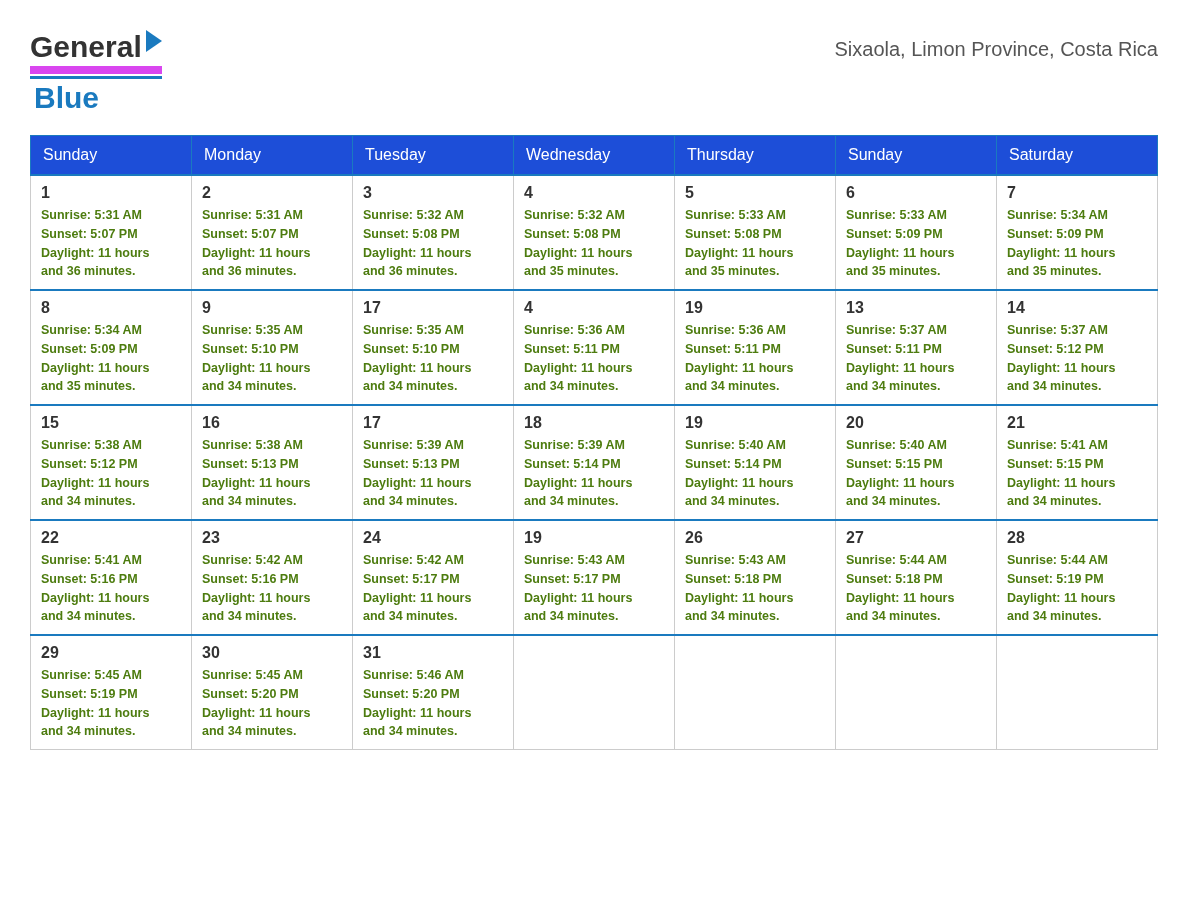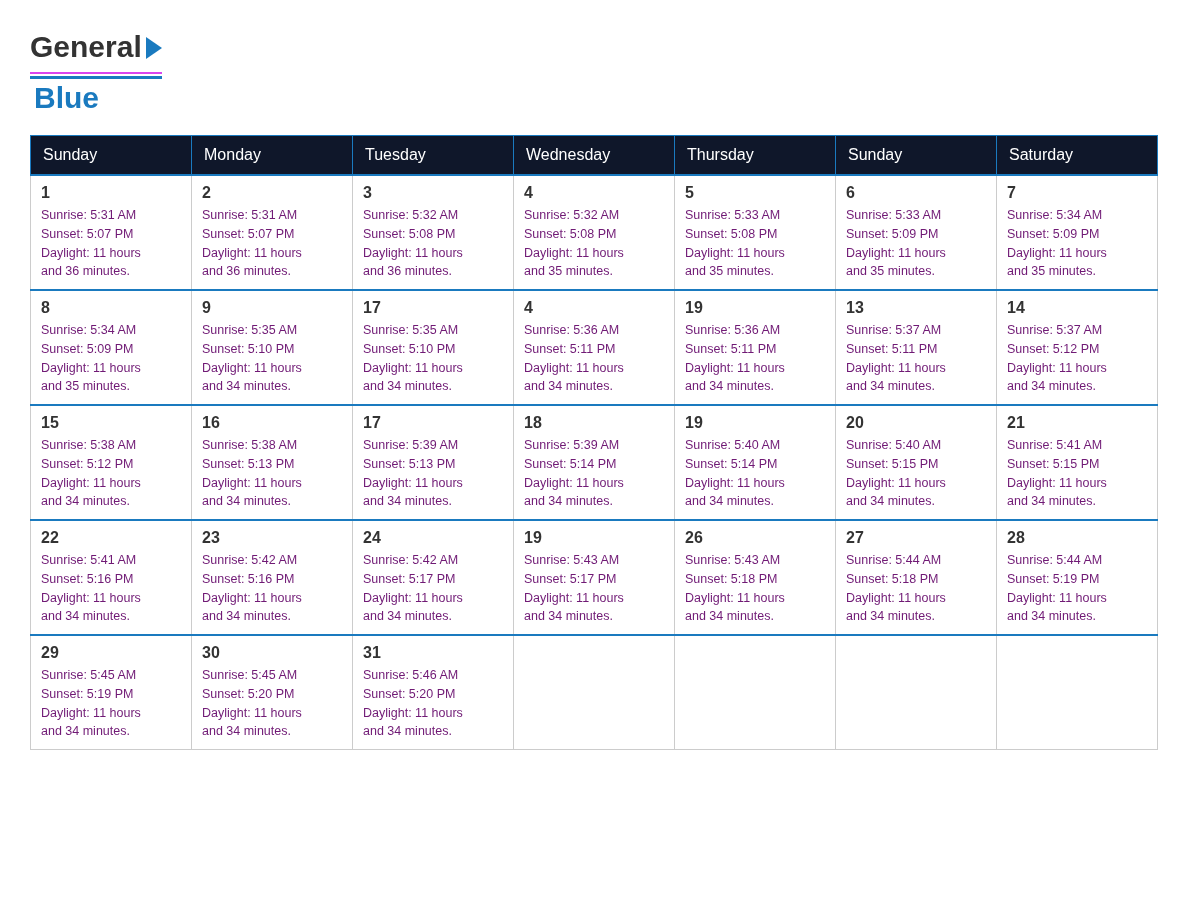--- a/index.html
+++ b/index.html
@@ -28,21 +28,21 @@
     .location {
       font-size: 20px;
       color: #555;
       margin-top: 8px;
     }
     .calendar {
       width: 100%;
       border-collapse: collapse;
     }
     .calendar th {
-      background: #0f172a;
+      background: #1d4ed8;
       color: #fff;
       padding: 10px 12px;
       text-align: left;
       font-size: 16px;
       font-weight: normal;
       border: 1px solid #1a7abf;
     }
     .calendar td {
       vertical-align: top;
       padding: 8px 10px;
@@ -55,38 +55,39 @@
     }
     .day-number {
       font-size: 16px;
       font-weight: bold;
       color: #333;
       margin-bottom: 4px;
     }
     .day-info {
       font-size: 12.5px;
       line-height: 1.5;
-      color: #701a75;
+      color: #4d7c0f;
+      font-weight: bold;
     }
     .calendar tr td {
       border-top: 2px solid #1a7abf;
     }
     .calendar tr:not(:first-of-type) td {
       border-top: 2px solid #1a7abf;
     }
     .empty-cell {
       background: #fff;
     }
     .logo-container {
       display: flex;
       flex-direction: column;
     }
     .logo-row1 {
       display: flex;
-      align-items: center;
+      align-items: flex-start;
       font-size: 30px;
       font-weight: bold;
       color: #333;
     }
     .logo-row2 {
       color: #1a7abf;
       font-size: 30px;
       font-weight: bold;
       margin-top: -6px;
       padding-left: 4px;
@@ -96,25 +97,26 @@
   </style>
 </head>
 <body>
 
 <div class="header">
   <div class="logo-container">
     <div class="logo-row1">
       <span style="color:#333;font-weight:bold;font-size:30px;">General</span>
       <span style="display:inline-block;width:0;height:0;border-top:11px solid transparent;border-bottom:11px solid transparent;border-left:16px solid #1a7abf;margin-left:4px;margin-bottom:-2px;"></span>
     </div>
-    <div style="border-top:2px solid #d946ef; margin-top:8px;">
+    <div style="border-top:8px solid #d946ef; margin-top:2px;">
       <div class="logo-row2" style="color:#1a7abf;font-size:30px;font-weight:bold;padding-top:2px;">Blue</div>
     </div>
   </div>
   <div class="title-section">
+    <div class="location">Sixaola, Limon Province, Costa Rica</div>
   </div>
 </div>
 
 <table class="calendar">
   <thead>
     <tr>
       <th>Sunday</th>
       <th>Monday</th>
       <th>Tuesday</th>
       <th>Wednesday</th>

